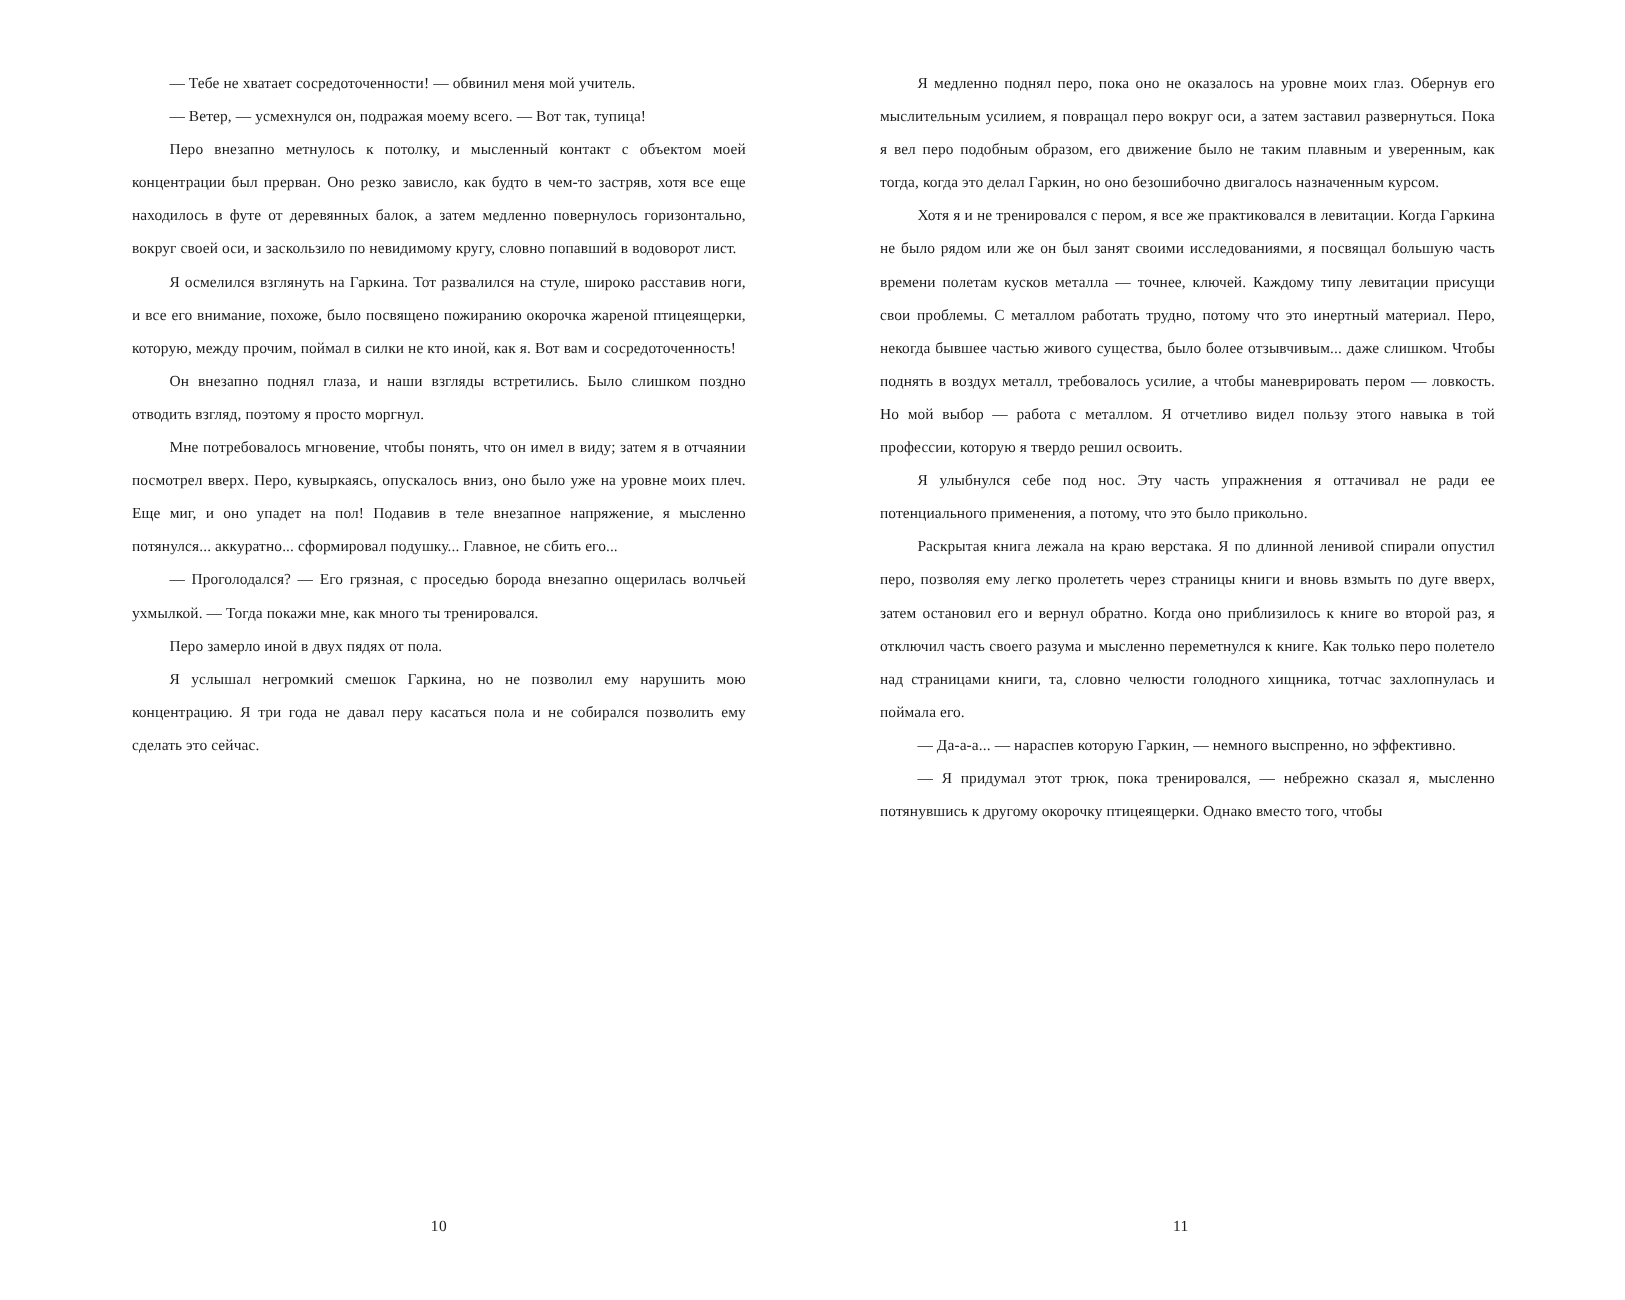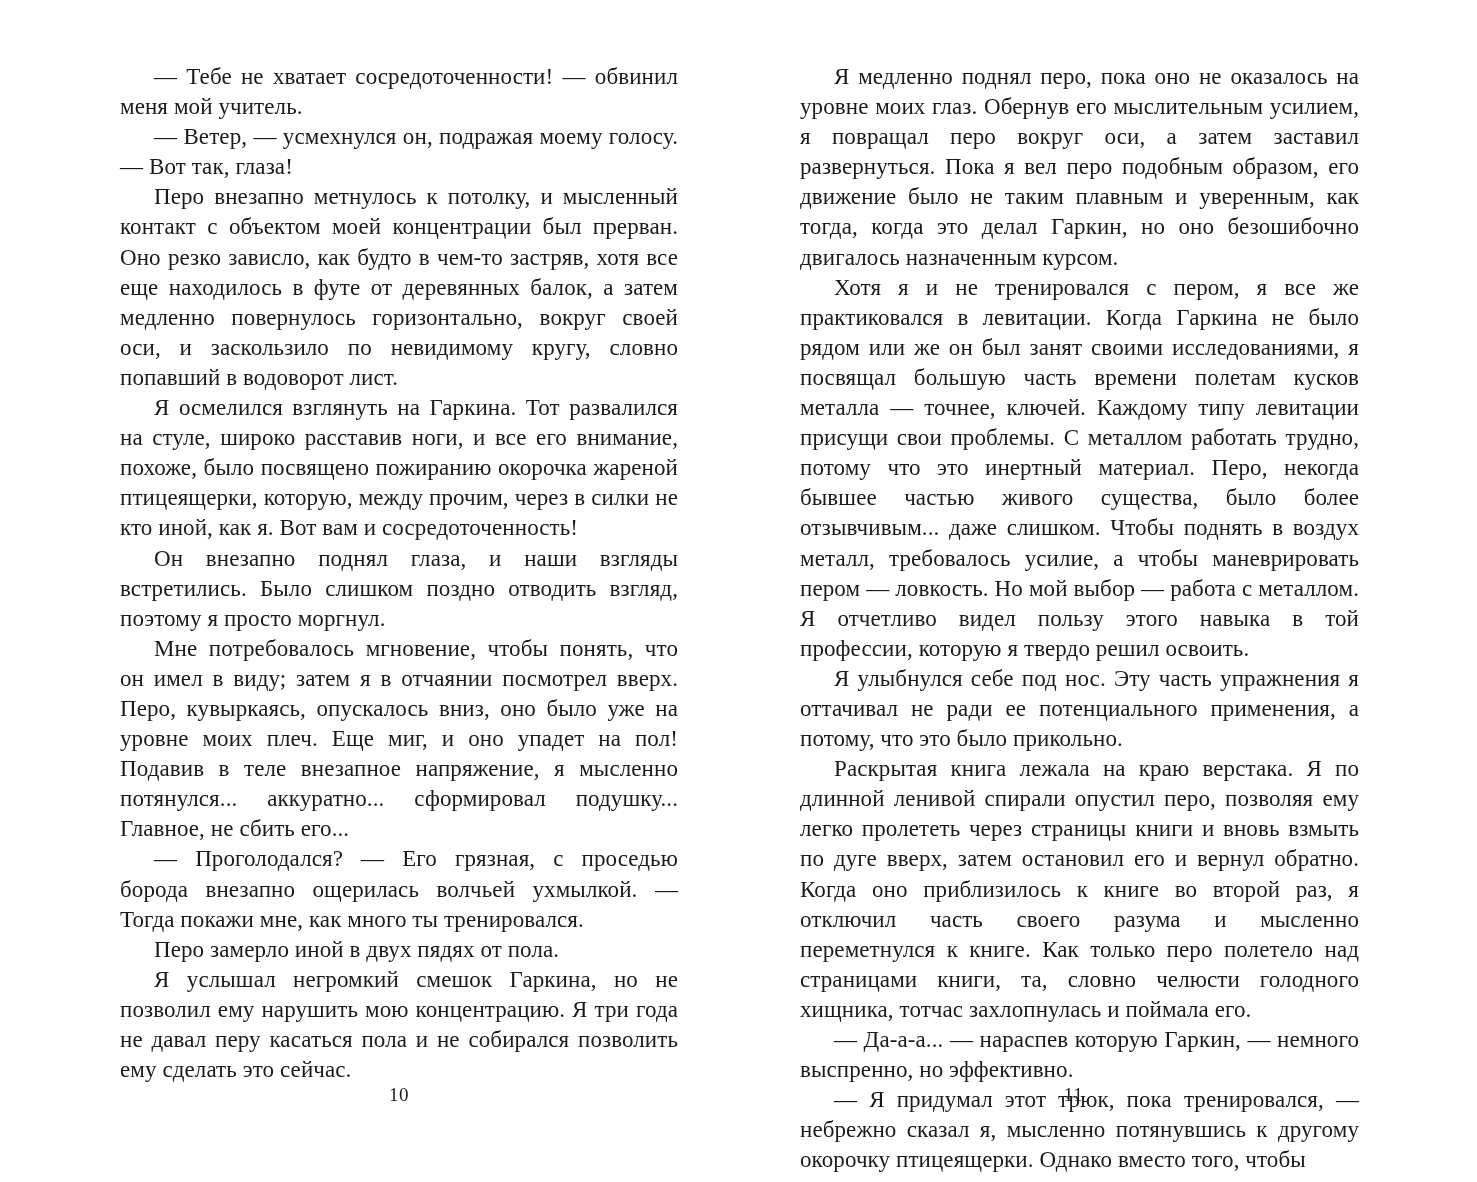--- a/index.html
+++ b/index.html
@@ -28,35 +28,35 @@
   }
   .page-left {
     width: 738px;
     padding: 62px 60px 0 120px;
   }
   .page-right {
     width: 739px;
     padding: 62px 118px 0 62px;
   }
   .text-column {
-    font-size: 23px;
+    font-size: 14px;
     line-height: 30.1px;
     text-align: justify;
     text-justify: inter-word;
     hyphens: manual;
     letter-spacing: 0.1px;
   }
   .text-column p {
     margin: 0;
     text-indent: 34px;
   }
   .folio {
     position: absolute;
-    bottom: 76px;
-    font-size: 19px;
+    bottom: 58px;
+    font-size: 14px;
     letter-spacing: 0.5px;
     color: #1a1a1a;
   }
   .folio-left {
     left: 0;
     right: 0;
     text-align: center;
     padding-left: 60px;
   }
   .folio-right {
@@ -67,23 +67,23 @@
   }
 </style>
 </head>
 <body>
 
 <div class="book-spread">
 
   <div class="page page-left">
     <div class="text-column">
       <p>— Тебе не хватает сосредоточенности! — обвинил меня мой учитель.</p>
-      <p>— Ветер, — усмехнулся он, подражая моему голосу. — Вот так, глаза!</p>
+      <p>— Ветер, — усмехнулся он, подражая моему всего. — Вот так, тупица!</p>
       <p>Перо внезапно метнулось к потолку, и мысленный контакт с объектом моей концентрации был прерван. Оно резко зависло, как будто в чем-то застряв, хотя все еще находилось в футе от деревянных балок, а затем медленно повернулось горизонтально, вокруг своей оси, и заскользило по невидимому кругу, словно попавший в водоворот лист.</p>
-      <p>Я осмелился взглянуть на Гаркина. Тот развалился на стуле, широко расставив ноги, и все его внимание, похоже, было посвящено пожиранию окорочка жареной птицеящерки, которую, между прочим, через в силки не кто иной, как я. Вот вам и сосредоточенность!</p>
+      <p>Я осмелился взглянуть на Гаркина. Тот развалился на стуле, широко расставив ноги, и все его внимание, похоже, было посвящено пожиранию окорочка жареной птицеящерки, которую, между прочим, поймал в силки не кто иной, как я. Вот вам и сосредоточенность!</p>
       <p>Он внезапно поднял глаза, и наши взгляды встретились. Было слишком поздно отводить взгляд, поэтому я просто моргнул.</p>
       <p>Мне потребовалось мгновение, чтобы понять, что он имел в виду; затем я в отчаянии посмотрел вверх. Перо, кувыркаясь, опускалось вниз, оно было уже на уровне моих плеч. Еще миг, и оно упадет на пол! Подавив в теле внезапное напряжение, я мысленно потянулся... аккуратно... сформировал подушку... Главное, не сбить его...</p>
       <p>— Проголодался? — Его грязная, с проседью борода внезапно ощерилась волчьей ухмылкой. — Тогда покажи мне, как много ты тренировался.</p>
       <p>Перо замерло иной в двух пядях от пола.</p>
       <p>Я услышал негромкий смешок Гаркина, но не позволил ему нарушить мою концентрацию. Я три года не давал перу касаться пола и не собирался позволить ему сделать это сейчас.</p>
     </div>
     <div class="folio folio-left">10</div>
   </div>
 
   <div class="page page-right">

